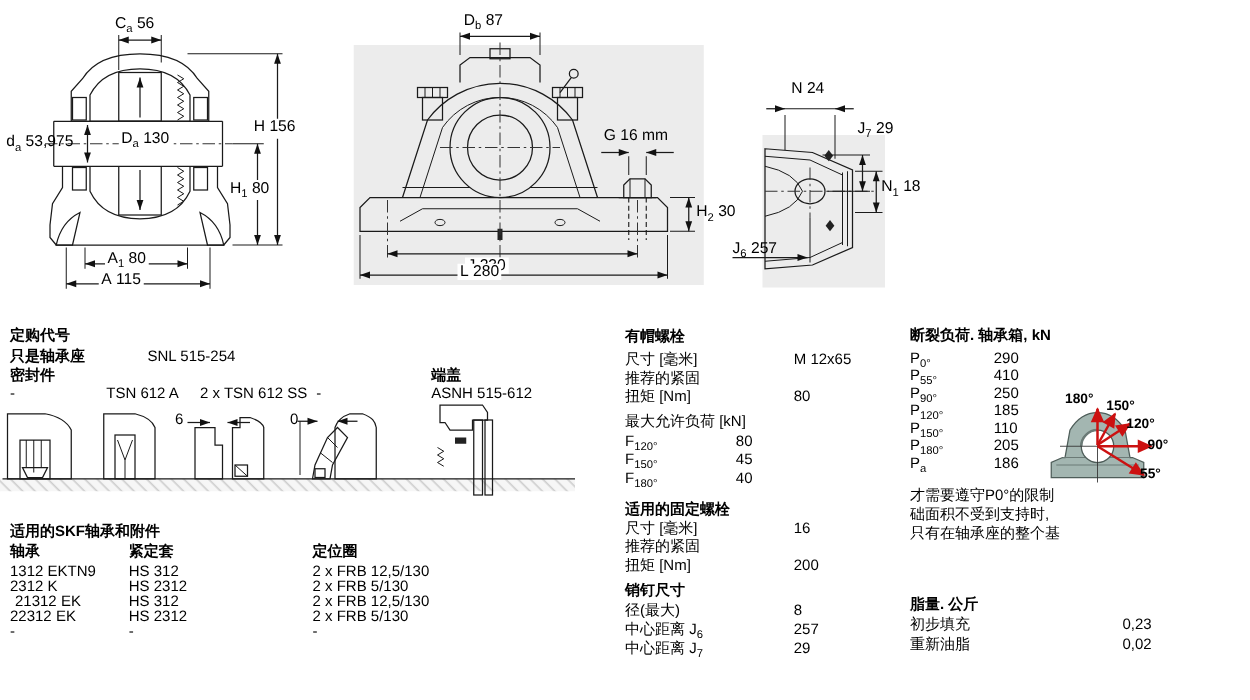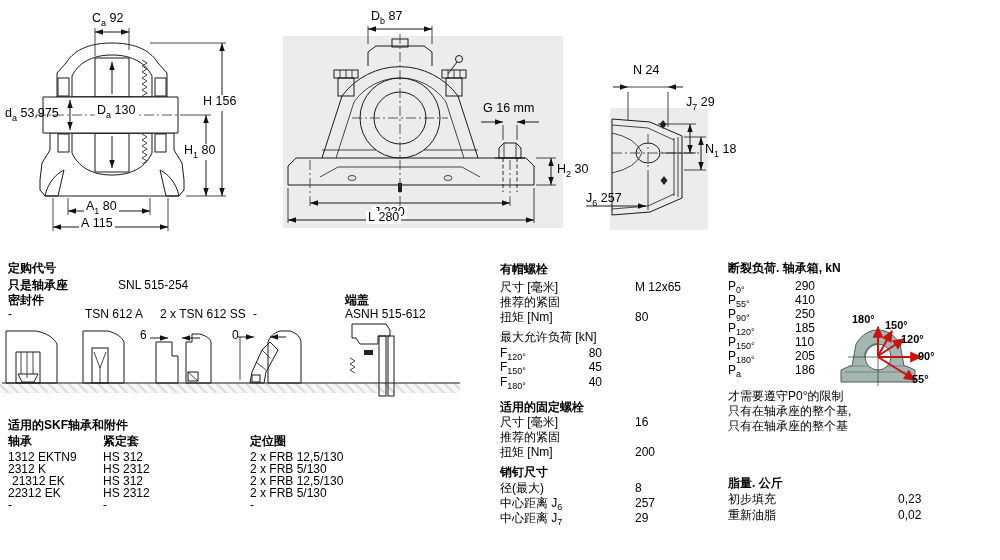--- a/index.html
+++ b/index.html
@@ -240,21 +240,21 @@
     <g stroke="#cc1111" stroke-width="2">
       <line x1="878" y1="356" x2="878" y2="327" marker-end="url(#arR)"></line>
       <line x1="878" y1="356" x2="892" y2="331" marker-end="url(#arR)"></line>
       <line x1="878" y1="356" x2="904" y2="339" marker-end="url(#arR)"></line>
       <line x1="878" y1="357" x2="921" y2="357" marker-end="url(#arR)"></line>
       <line x1="878" y1="357" x2="915" y2="380" marker-end="url(#arR)"></line>
     </g>
   </g>
 </svg>
 
-<span class="t dim" style="left:92px;top:12px"><span>C</span><sub>a</sub>&nbsp;<span>92</span></span>
+<span class="t dim" style="left:92px;top:12px"><span>C</span><sub>a</sub>&nbsp;<span>56</span></span>
 <span class="t dim wbg" style="left:201px;top:95px"><span>H</span><sub></sub>&nbsp;<span>156</span></span>
 <span class="t dim" style="left:5px;top:107px"><span>d</span><sub>a</sub>&nbsp;<span>53,975</span></span>
 <span class="t dim wbg" style="left:95px;top:104px"><span>D</span><sub>a</sub>&nbsp;<span>130</span></span>
 <span class="t dim wbg" style="left:182px;top:144px"><span>H</span><sub>1</sub>&nbsp;<span>80</span></span>
 <span class="t dim wbg" style="left:84px;top:200px"><span>A</span><sub>1</sub>&nbsp;<span>80</span></span>
 <span class="t dim wbg" style="left:79px;top:217px"><span>A</span><sub></sub>&nbsp;<span>115</span></span>
 
 <span class="t dim" style="left:371px;top:10px"><span>D</span><sub>b</sub>&nbsp;<span>87</span></span>
 <span class="t dim" style="left:483px;top:102px"><span>G</span>&nbsp;<span>16 mm</span></span>
 <span class="t dim" style="left:557px;top:163px"><span>H</span><sub>2</sub>&nbsp;<span>30</span></span>
@@ -340,21 +340,21 @@
 <span class="t" style="left:728px;top:322px"><span>P</span><sub>120°</sub></span>
 <span class="t" style="left:795px;top:322px">185</span>
 <span class="t" style="left:728px;top:336px"><span>P</span><sub>150°</sub></span>
 <span class="t" style="left:795px;top:336px">110</span>
 <span class="t" style="left:728px;top:350px"><span>P</span><sub>180°</sub></span>
 <span class="t" style="left:795px;top:350px">205</span>
 <span class="t" style="left:728px;top:364px"><span>P</span><sub>a</sub></span>
 <span class="t" style="left:795px;top:364px">186</span>
 
 <span class="t" style="left:728px;top:390px">才需要遵守P0°的限制</span>
-<span class="t" style="left:728px;top:405px">只有在轴承座的整个基,</span>
+<span class="t" style="left:728px;top:405px">础面积不受到支持时,</span>
 <span class="t" style="left:728px;top:420px">只有在轴承座的整个基</span>
 
 <span class="ang" style="left:852px;top:313px">180°</span>
 <span class="ang" style="left:885px;top:319px">150°</span>
 <span class="ang" style="left:901px;top:333px">120°</span>
 <span class="ang" style="left:918px;top:350px">90°</span>
 <span class="ang" style="left:912px;top:373px">55°</span>
 
 <span class="t b" style="left:728px;top:477px">脂量.  公斤</span>
 <span class="t" style="left:728px;top:493px">初步填充</span>

